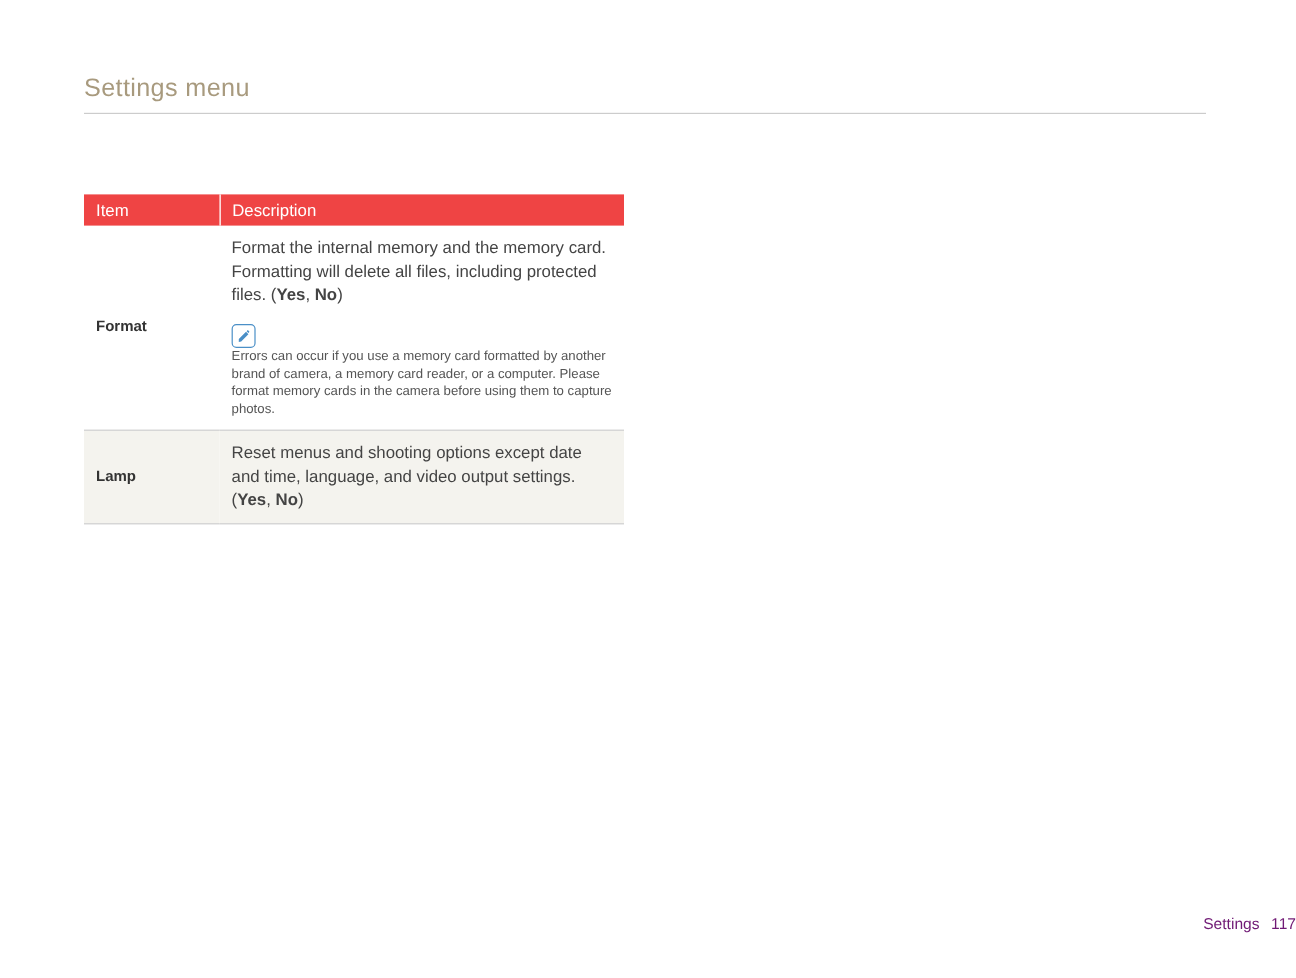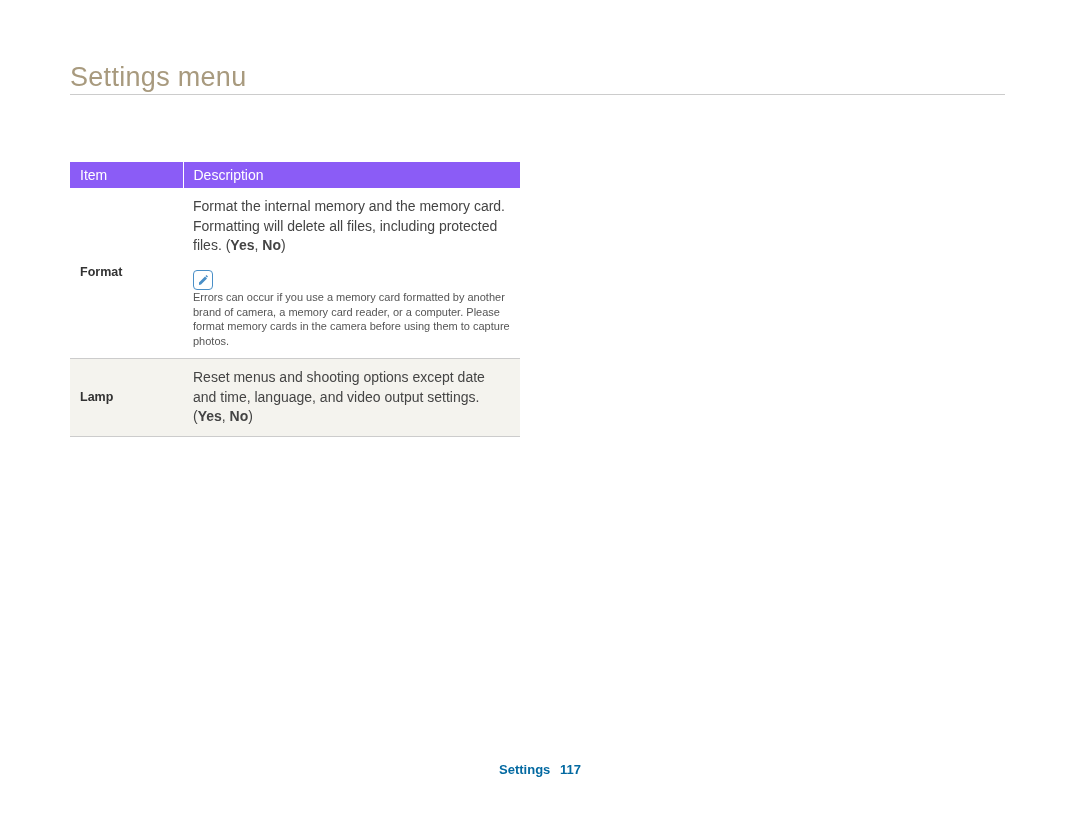--- a/index.html
+++ b/index.html
@@ -12,21 +12,21 @@
       background: #ffffff;
       width: 1080px;
       height: 815px;
       position: relative;
       color: #333;
     }
     .page-title {
       position: absolute;
       top: 62px;
       left: 70px;
-      font-size: 27px;
+      font-size: 21px;
       font-weight: 300;
       color: #a89a7e;
       letter-spacing: 0.3px;
     }
     .title-divider {
       position: absolute;
       top: 94px;
       left: 70px;
       width: 935px;
       height: 1px;
@@ -43,21 +43,21 @@
       font-size: 13px;
       color: #555;
       margin-bottom: 5px;
       padding-right: 4px;
     }
     .settings-table {
       width: 100%;
       border-collapse: collapse;
     }
     .settings-table thead th {
-      background: #8b5cf6;
+      background: #ef4444;
       color: #ffffff;
       font-weight: 400;
       font-size: 14px;
       text-align: left;
       padding: 5px 10px;
       border-right: 1px solid #ffffff;
     }
     .settings-table thead th:last-child {
       border-right: none;
     }
@@ -108,24 +108,24 @@
       font-size: 11px;
       color: #555;
       line-height: 1.35;
       font-weight: 300;
     }
     .footer {
       position: absolute;
       bottom: 38px;
       left: 0;
       width: 100%;
-      text-align: center;
+      text-align: right;
       font-size: 13px;
-      color: #0369a1;
-      font-weight: 700;
+      color: #701a75;
+      font-weight: 400;
     }
     .footer .page-num {
       margin-left: 6px;
     }
   </style>
 </head>
 <body>
 
 <div class="page-title">Settings menu</div>
 <div class="title-divider"></div>

